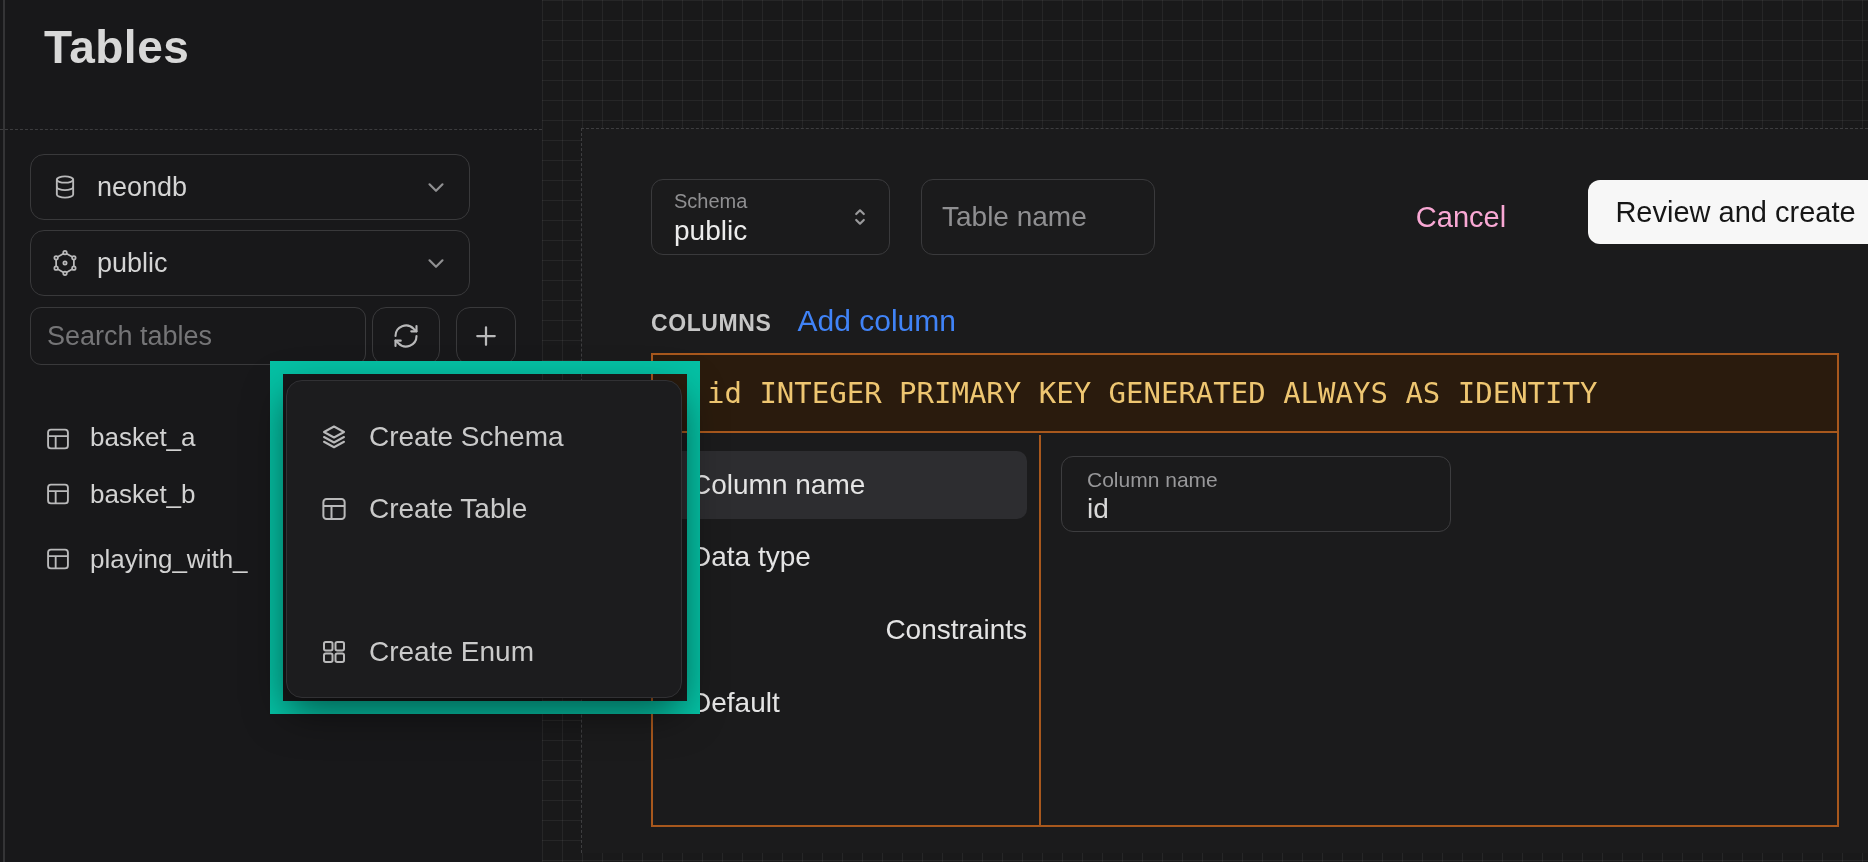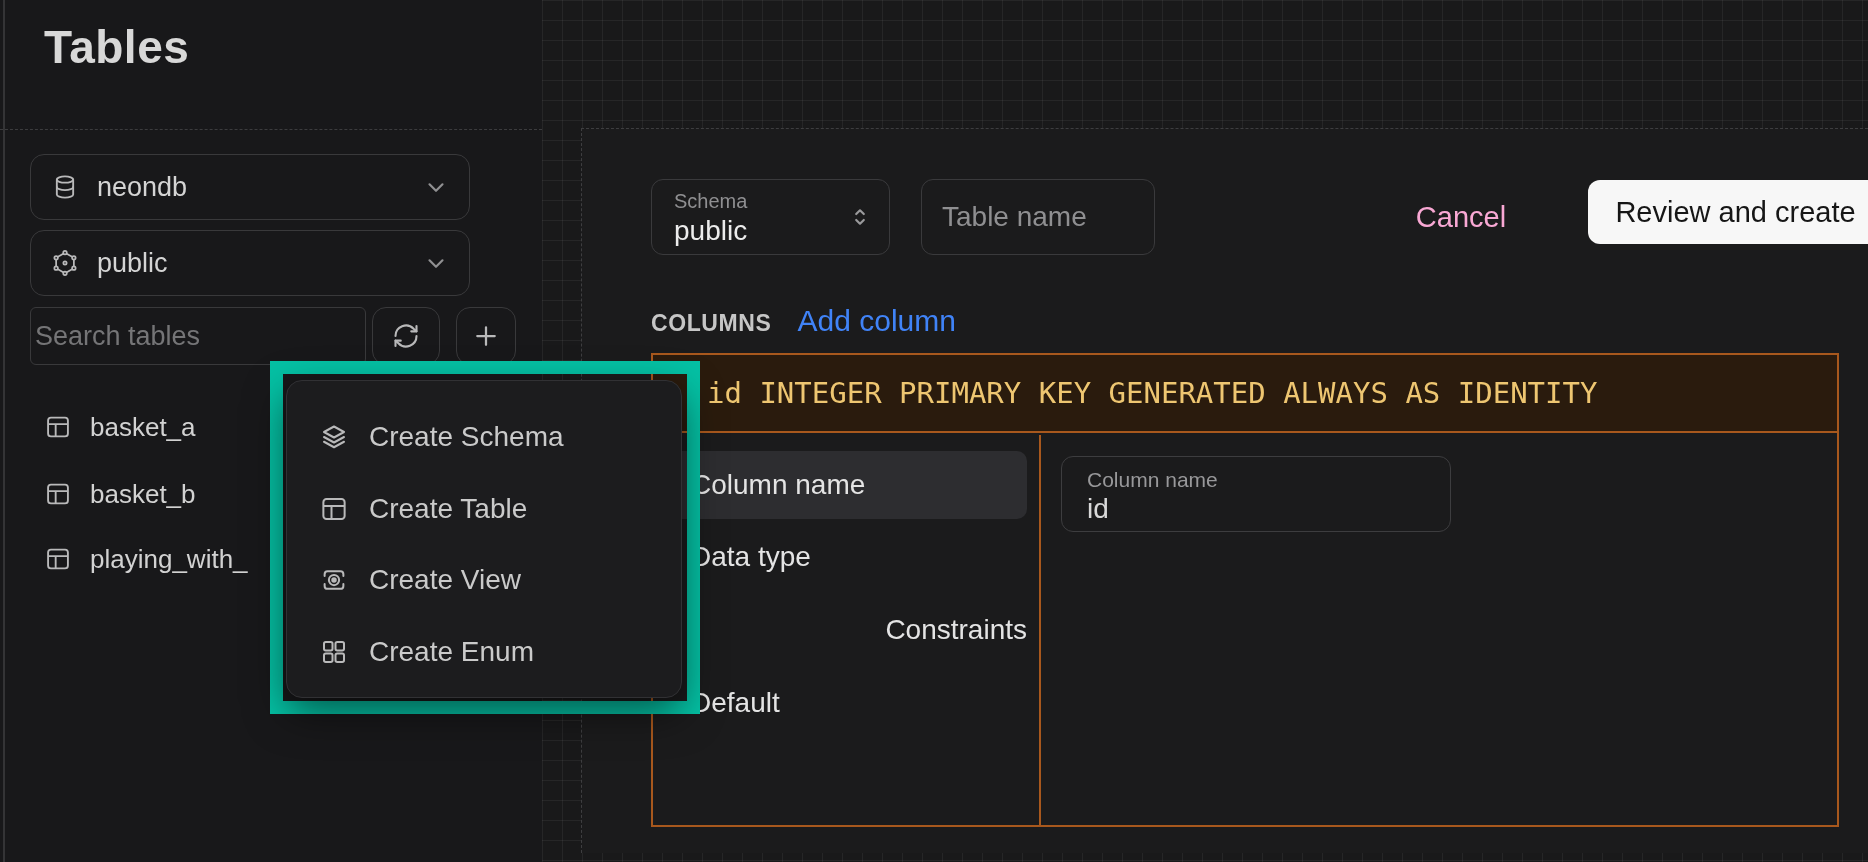--- a/index.html
+++ b/index.html
@@ -18,22 +18,22 @@
   .sidebar { left:0; top:0; width:542px; height:862px; background:#18181a; }
   .sidebar-edge { left:3px; top:0; width:2px; height:862px; background:#343436; }
   .sidebar-title { left:44px; top:20px; font-size:46px; font-weight:700; color:#d8d8d8; letter-spacing:0.5px; }
   .sidebar-divider { left:0; top:129px; width:542px; border-top:1px dashed #3c3c3e; }
 
   .sel { left:30px; width:440px; height:66px; border:1px solid #39393b; border-radius:14px;
          display:flex; align-items:center; padding:0 20px; gap:18px; color:#d4d4d4; font-size:27px; }
   .sel .chev { margin-left:auto; color:#909092; display:flex; }
   .icon { display:flex; color:#b9b9ba; flex:none; }
 
-  .search-wrap { left:30px; top:307px; width:336px; height:58px; border:1px solid #39393b; border-radius:6px;
-                 display:flex; align-items:center; padding:0 4px; }
+  .search-wrap { left:30px; top:307px; width:336px; height:58px; border:1px solid #39393b; border-radius:11px;
+                 display:flex; align-items:center; padding:0 16px; }
   .search-wrap input { width:100%; background:transparent; border:none; outline:none;
                        font-size:27px; color:#d4d4d4; font-family:inherit; }
   .search-wrap input::placeholder { color:#757577; }
   .sq-btn { top:307px; height:58px; border:1px solid #39393b; border-radius:14px;
             display:flex; align-items:center; justify-content:center; color:#cfcfcf; cursor:pointer; }
   .btn-refresh { left:372px; width:68px; }
   .btn-plus { left:456px; width:60px; }
 
   .tbl-row { left:44px; width:460px; height:52px; display:flex; align-items:center; gap:18px;
              color:#d2d2d2; font-size:26px; }
@@ -144,21 +144,21 @@
     </span>
   </div>
   <div class="abs sq-btn btn-plus">
     <span class="icon">
       <svg width="30" height="30" viewBox="0 0 24 24" fill="none" stroke="currentColor" stroke-width="1.8" stroke-linecap="round">
           <path d="M12 5v14M5 12h14"></path>
         </svg>
     </span>
   </div>
 
-  <div class="abs tbl-row" style="top:401px;">
+  <div class="abs tbl-row" style="top:401px;align-items:flex-end;">
     <span class="icon">
       <svg width="28" height="28" viewBox="0 0 24 24" fill="none" stroke="currentColor" stroke-width="1.6" stroke-linejoin="round">
         <rect x="3.5" y="4" width="17" height="16" rx="2.5"></rect>
           <path d="M3.5 9.5h17M10 9.5V20"></path>
       </svg>
     </span>
     <span>basket_a</span>
   </div>
   <div class="abs tbl-row" style="top:468px;">
     <span class="icon">
@@ -247,31 +247,20 @@
   </div>
   <div class="menu-item" style="top:92px;">
     <span class="icon">
       <svg width="30" height="30" viewBox="0 0 24 24" fill="none" stroke="currentColor" stroke-width="1.6" stroke-linejoin="round">
         <rect x="3.5" y="4" width="17" height="16" rx="2.5"></rect>
           <path d="M3.5 9.5h17M10 9.5V20"></path>
       </svg>
     </span>
     <span>Create Table</span>
   </div>
-  <div class="menu-item" style="top:163px;">
-    <span class="icon">
-      <svg width="30" height="30" viewBox="0 0 24 24" fill="none" stroke="currentColor" stroke-width="1.6" stroke-linecap="round" stroke-linejoin="round">
-        <path d="M4.5 8.8V7.3a2.3 2.3 0 0 1 2.3-2.3h10.4a2.3 2.3 0 0 1 2.3 2.3v1.5"></path>
-        <path d="M4.5 15.2v1.5a2.3 2.3 0 0 0 2.3 2.3h10.4a2.3 2.3 0 0 0 2.3-2.3v-1.5"></path>
-        <circle cx="12" cy="12" r="4.1"></circle>
-          <circle cx="12" cy="12" r="1.4" fill="currentColor"></circle>
-      </svg>
-    </span>
-    <span>Create View</span>
-  </div>
   <div class="menu-item" style="top:235px;align-items:center;">
     <span class="icon">
       <svg width="30" height="30" viewBox="0 0 24 24" fill="none" stroke="currentColor" stroke-width="1.6" stroke-linejoin="round">
         <rect x="4" y="4" width="6.8" height="6.8" rx="1.4"></rect>
           <rect x="13.2" y="4" width="6.8" height="6.8" rx="1.4"></rect>
         <rect x="4" y="13.2" width="6.8" height="6.8" rx="1.4"></rect>
           <rect x="13.2" y="13.2" width="6.8" height="6.8" rx="1.4"></rect>
       </svg>
     </span>
     <span>Create Enum</span>

